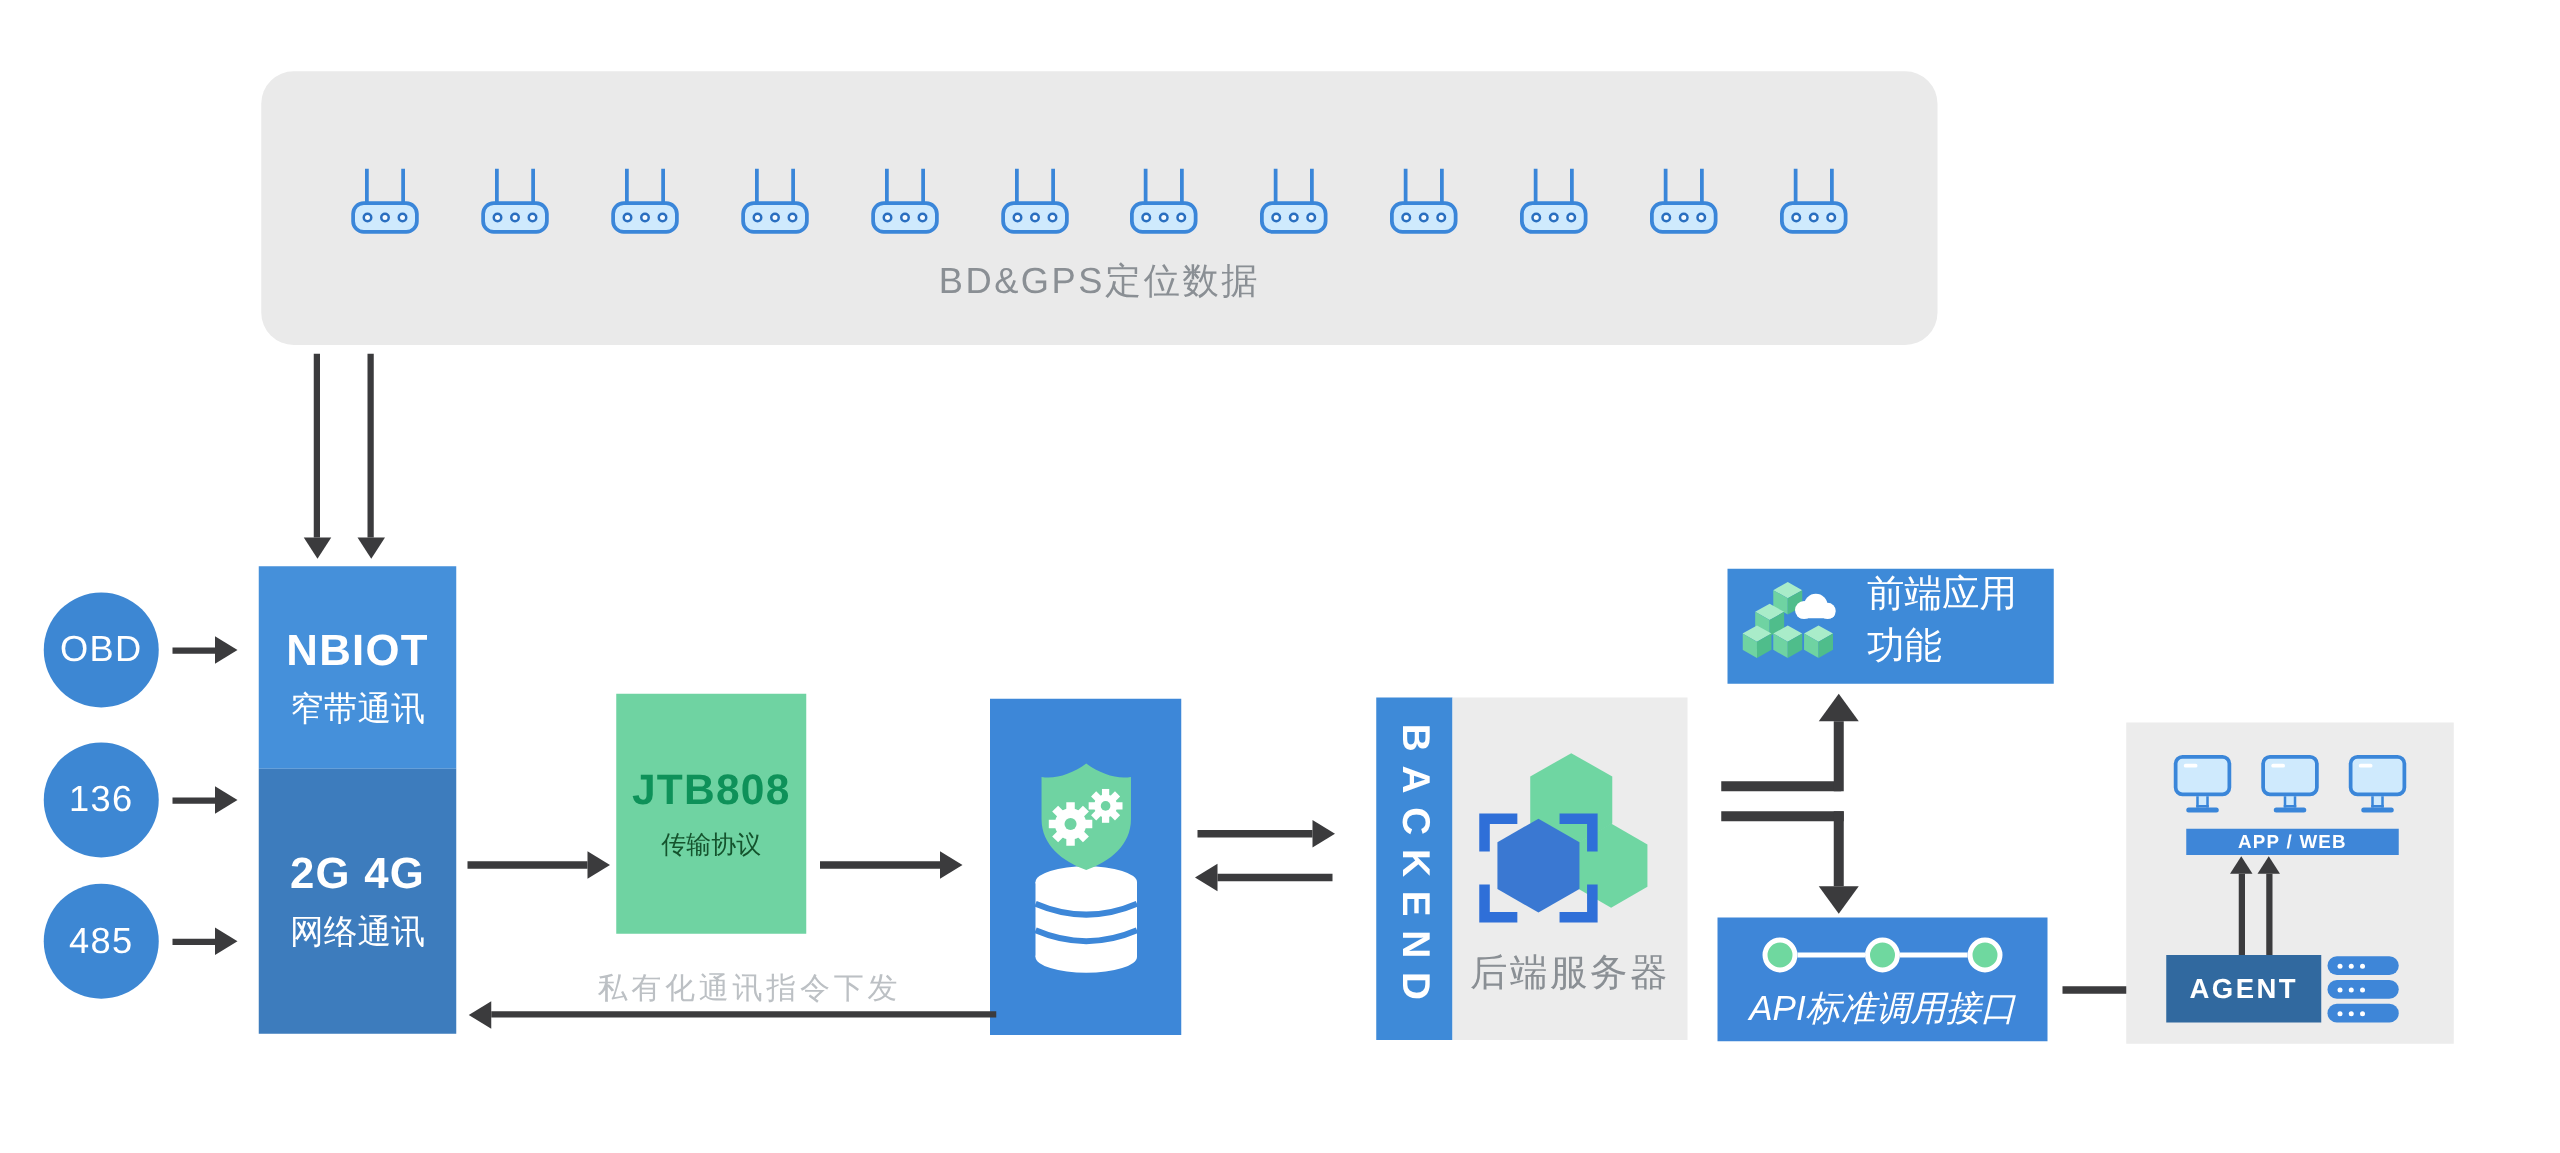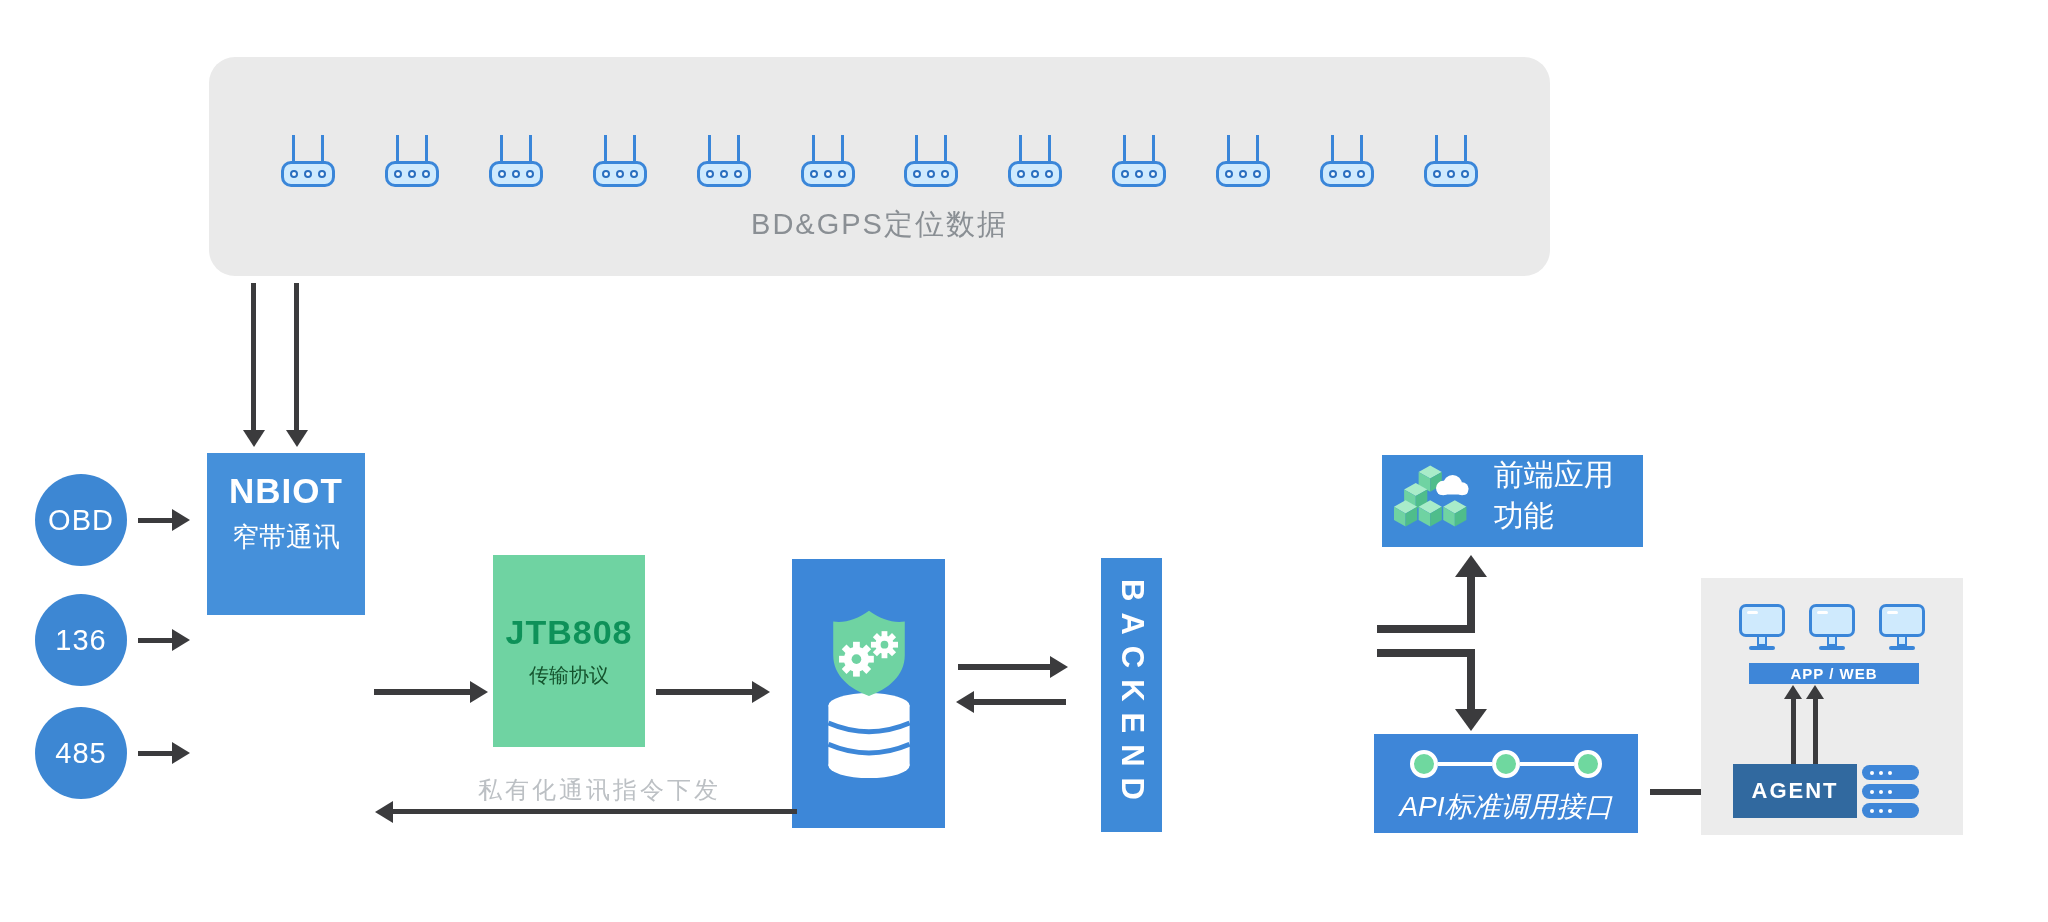--- a/index.html
+++ b/index.html
@@ -26,21 +26,21 @@
   .head-d{position:absolute;width:0;height:0;border-top:17px solid #3b3b3d;border-left:11px solid transparent;border-right:11px solid transparent;}
   .head-u{position:absolute;width:0;height:0;border-bottom:22px solid #3b3b3d;border-left:16px solid transparent;border-right:16px solid transparent;}
   .head-d2{position:absolute;width:0;height:0;border-top:22px solid #3b3b3d;border-left:16px solid transparent;border-right:16px solid transparent;}
 
   
   .io-circle{position:absolute;width:92px;height:92px;border-radius:50%;background:#3d87d3;color:#fff;
     font-size:29px;display:flex;align-items:center;justify-content:center;letter-spacing:1px;}
 
   
   #comm-box{left:207px;top:453px;width:158px;height:374px;display:flex;flex-direction:column;}
-  .comm-top{height:162px;background:#4590da;display:flex;flex-direction:column;align-items:center;justify-content:flex-start;padding-top:18px;box-sizing:border-box;gap:8px;}
+  .comm-top{height:162px;background:#4590da;display:flex;flex-direction:column;align-items:center;justify-content:center;padding-top:18px;box-sizing:border-box;gap:8px;}
   .comm-bottom{flex:1;background:#3d7cbd;display:flex;flex-direction:column;align-items:center;justify-content:center;gap:8px;}
   .comm-title{font-size:35px;font-weight:bold;color:#fff;letter-spacing:1px;}
   .comm-sub{font-size:27px;color:#fff;}
 
   
   #protocol-box{left:493px;top:555px;width:152px;height:192px;background:#6fd3a2;
     display:flex;flex-direction:column;align-items:center;justify-content:center;gap:10px;}
   .proto-title{font-size:34px;font-weight:bold;color:#0e9159;letter-spacing:1px;}
   .proto-sub{font-size:20px;color:#14532d;}
 
@@ -226,20 +226,24 @@
   <div class="shaft abs" style="left:138px;top:638px;width:34px;height:5px;"></div>
   <div class="head-r abs" style="left:172px;top:629px;"></div>
   <div class="shaft abs" style="left:138px;top:751px;width:34px;height:5px;"></div>
   <div class="head-r abs" style="left:172px;top:742px;"></div>
 
   <div id="comm-box" class="abs">
     <div class="comm-top">
       <div class="comm-title">NBIOT</div>
       <div class="comm-sub">窄带通讯</div>
     </div>
+    <div class="comm-bottom">
+      <div class="comm-title">2G 4G</div>
+      <div class="comm-sub">网络通讯</div>
+    </div>
   </div>
 
   <div class="shaft abs" style="left:374px;top:689px;width:96px;height:6px;"></div>
   <div class="head-r abs" style="left:470px;top:681px;"></div>
 
   <div id="protocol-box" class="abs">
     <div class="proto-title">JTB808</div>
     <div class="proto-sub">传输协议</div>
   </div>
 
@@ -277,20 +281,34 @@
     </svg>
   </div>
 
   <div class="shaft abs" style="left:958px;top:664px;width:92px;height:6px;"></div>
   <div class="head-r abs" style="left:1050px;top:656px;"></div>
   <div class="head-l abs" style="left:956px;top:691px;"></div>
   <div class="shaft abs" style="left:974px;top:699px;width:92px;height:6px;"></div>
 
   <div id="backend-bar" class="abs">
     <span>BACKEND</span>
+  </div>
+  <div id="backend-panel" class="abs">
+    <svg width="150" height="152" viewBox="0 0 160 160" style="position:absolute;left:20px;top:36px;">
+      <polygon points="80,8 45,28 45,68 80,88 115,68 115,28" fill="#6fd6a2"></polygon>
+      <polygon points="114,68 83,86 83,122 114,140 145,122 145,86" fill="#6fd6a2"></polygon>
+      <polygon points="52,64 17,84 17,124 52,144 87,124 87,84" fill="#3a78d2"></polygon>
+      <g stroke="#2f6fd8" stroke-width="9" fill="none">
+        <path d="M6,92 L6,64 L34,64"></path>
+        <path d="M70,64 L98,64 L98,92"></path>
+        <path d="M6,120 L6,148 L34,148"></path>
+        <path d="M70,148 L98,148 L98,120"></path>
+      </g>
+    </svg>
+    <div class="panel-caption2">后端服务器</div>
   </div>
 
   <div class="shaft abs" style="left:1377px;top:625px;width:96px;height:8px;"></div>
   <div class="shaft abs" style="left:1467px;top:577px;width:8px;height:56px;"></div>
   <div class="head-u abs" style="left:1455px;top:555px;"></div>
 
   <div class="shaft abs" style="left:1377px;top:649px;width:98px;height:8px;"></div>
   <div class="shaft abs" style="left:1467px;top:649px;width:8px;height:60px;"></div>
   <div class="head-d2 abs" style="left:1455px;top:709px;"></div>
 

